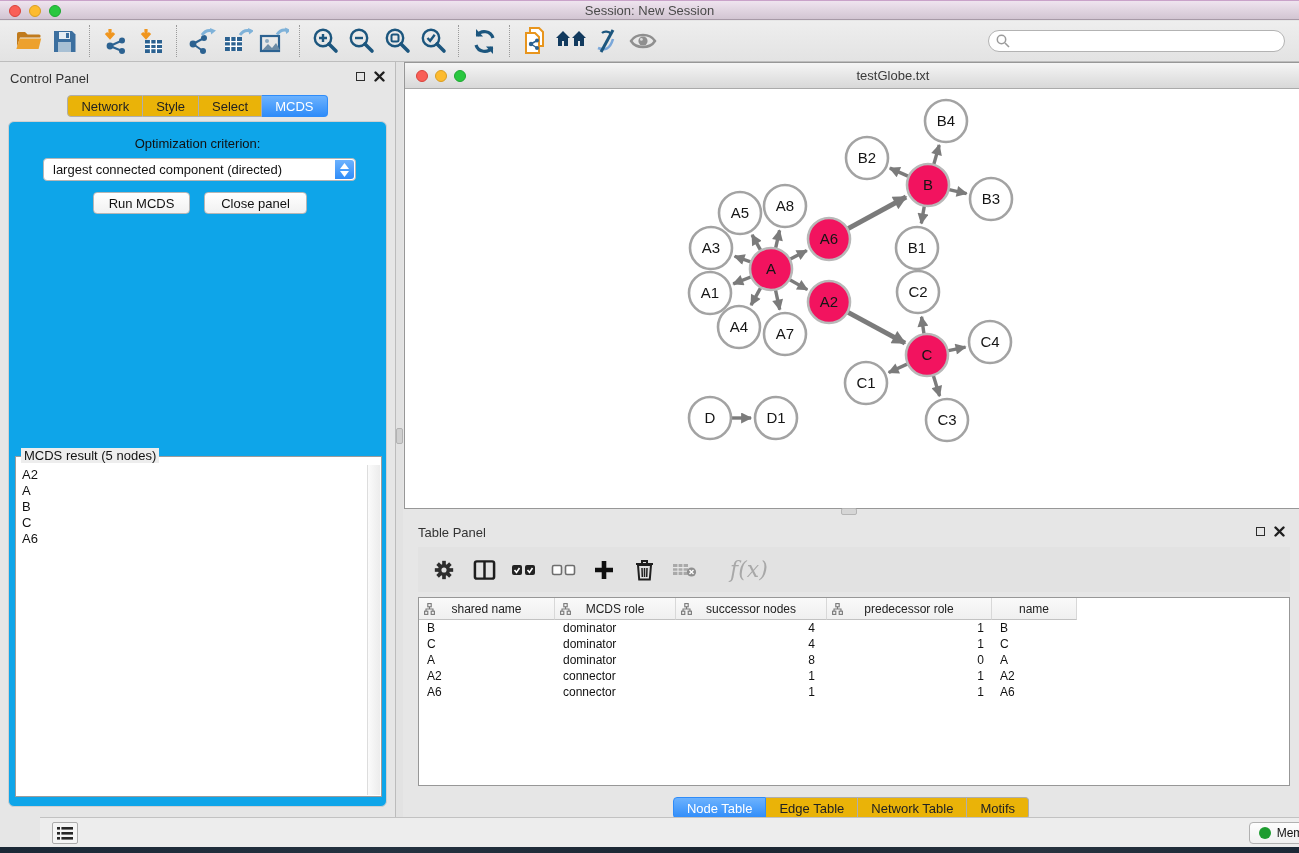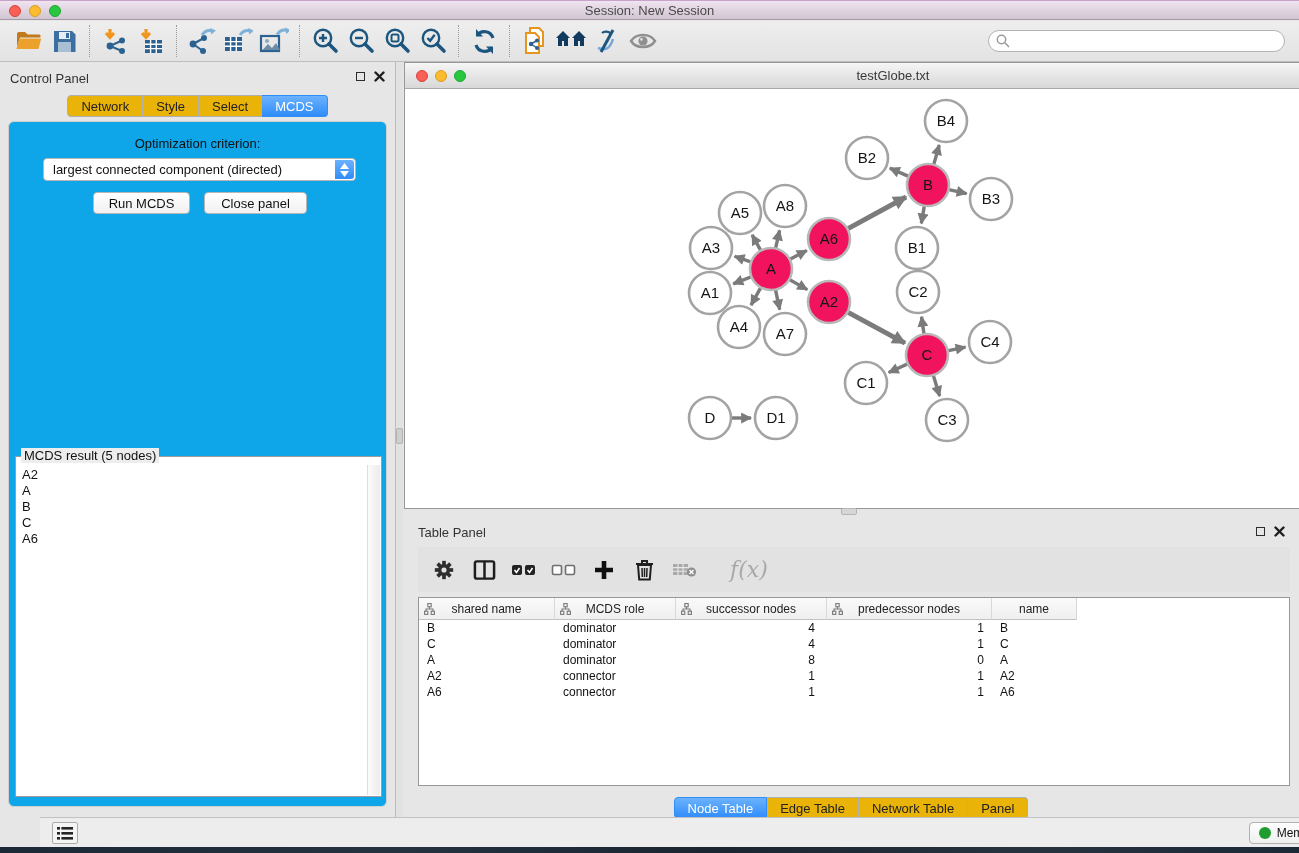--- a/index.html
+++ b/index.html
@@ -556,21 +556,21 @@
       </div>
       <div class="th c3">
         <svg class="treeicon" width="11" height="12" viewBox="0 0 11 12">
             <g fill="none" stroke="#787878" stroke-width="1.1">
               <rect x="3.8" y="0.6" width="3.4" height="3.2"></rect>
               <path d="M5.5 3.8v2.2M2 8V6h7v2"></path>
               <rect x="0.6" y="8.2" width="3.2" height="3.2"></rect>
               <rect x="7.2" y="8.2" width="3.2" height="3.2"></rect>
             </g>
           </svg>
-        <span>predecessor nodes</span>
+        <span>predecessor role</span>
       </div>
       <div class="th c4">
         <span>name</span>
       </div>
     </div>
     <div class="trow">
       <span class="td c0">B</span>
       <span class="td c1">dominator</span>
       <span class="td c2">4</span>
       <span class="td c3">1</span>
@@ -603,21 +603,21 @@
       <span class="td c2">1</span>
       <span class="td c3">1</span>
       <span class="td c4">A6</span>
     </div>
   </div>
 
   <div class="ttabs">
     <button class="seg-btn first active">Node Table</button>
     <button class="seg-btn">Edge Table</button>
     <button class="seg-btn">Network Table</button>
-    <button class="seg-btn last">Panel</button>
+    <button class="seg-btn last">Motifs</button>
   </div>
 </div>
 
 <div class="statusbar">
   <button class="listbtn">
     <svg width="16" height="15" viewBox="0 0 16 15">
       <g fill="#262626">
         <rect x="0" y="1" width="3" height="2.6"></rect>
           <rect x="4.4" y="1" width="11.6" height="2.6"></rect>
         <rect x="0" y="6" width="3" height="2.6"></rect>

